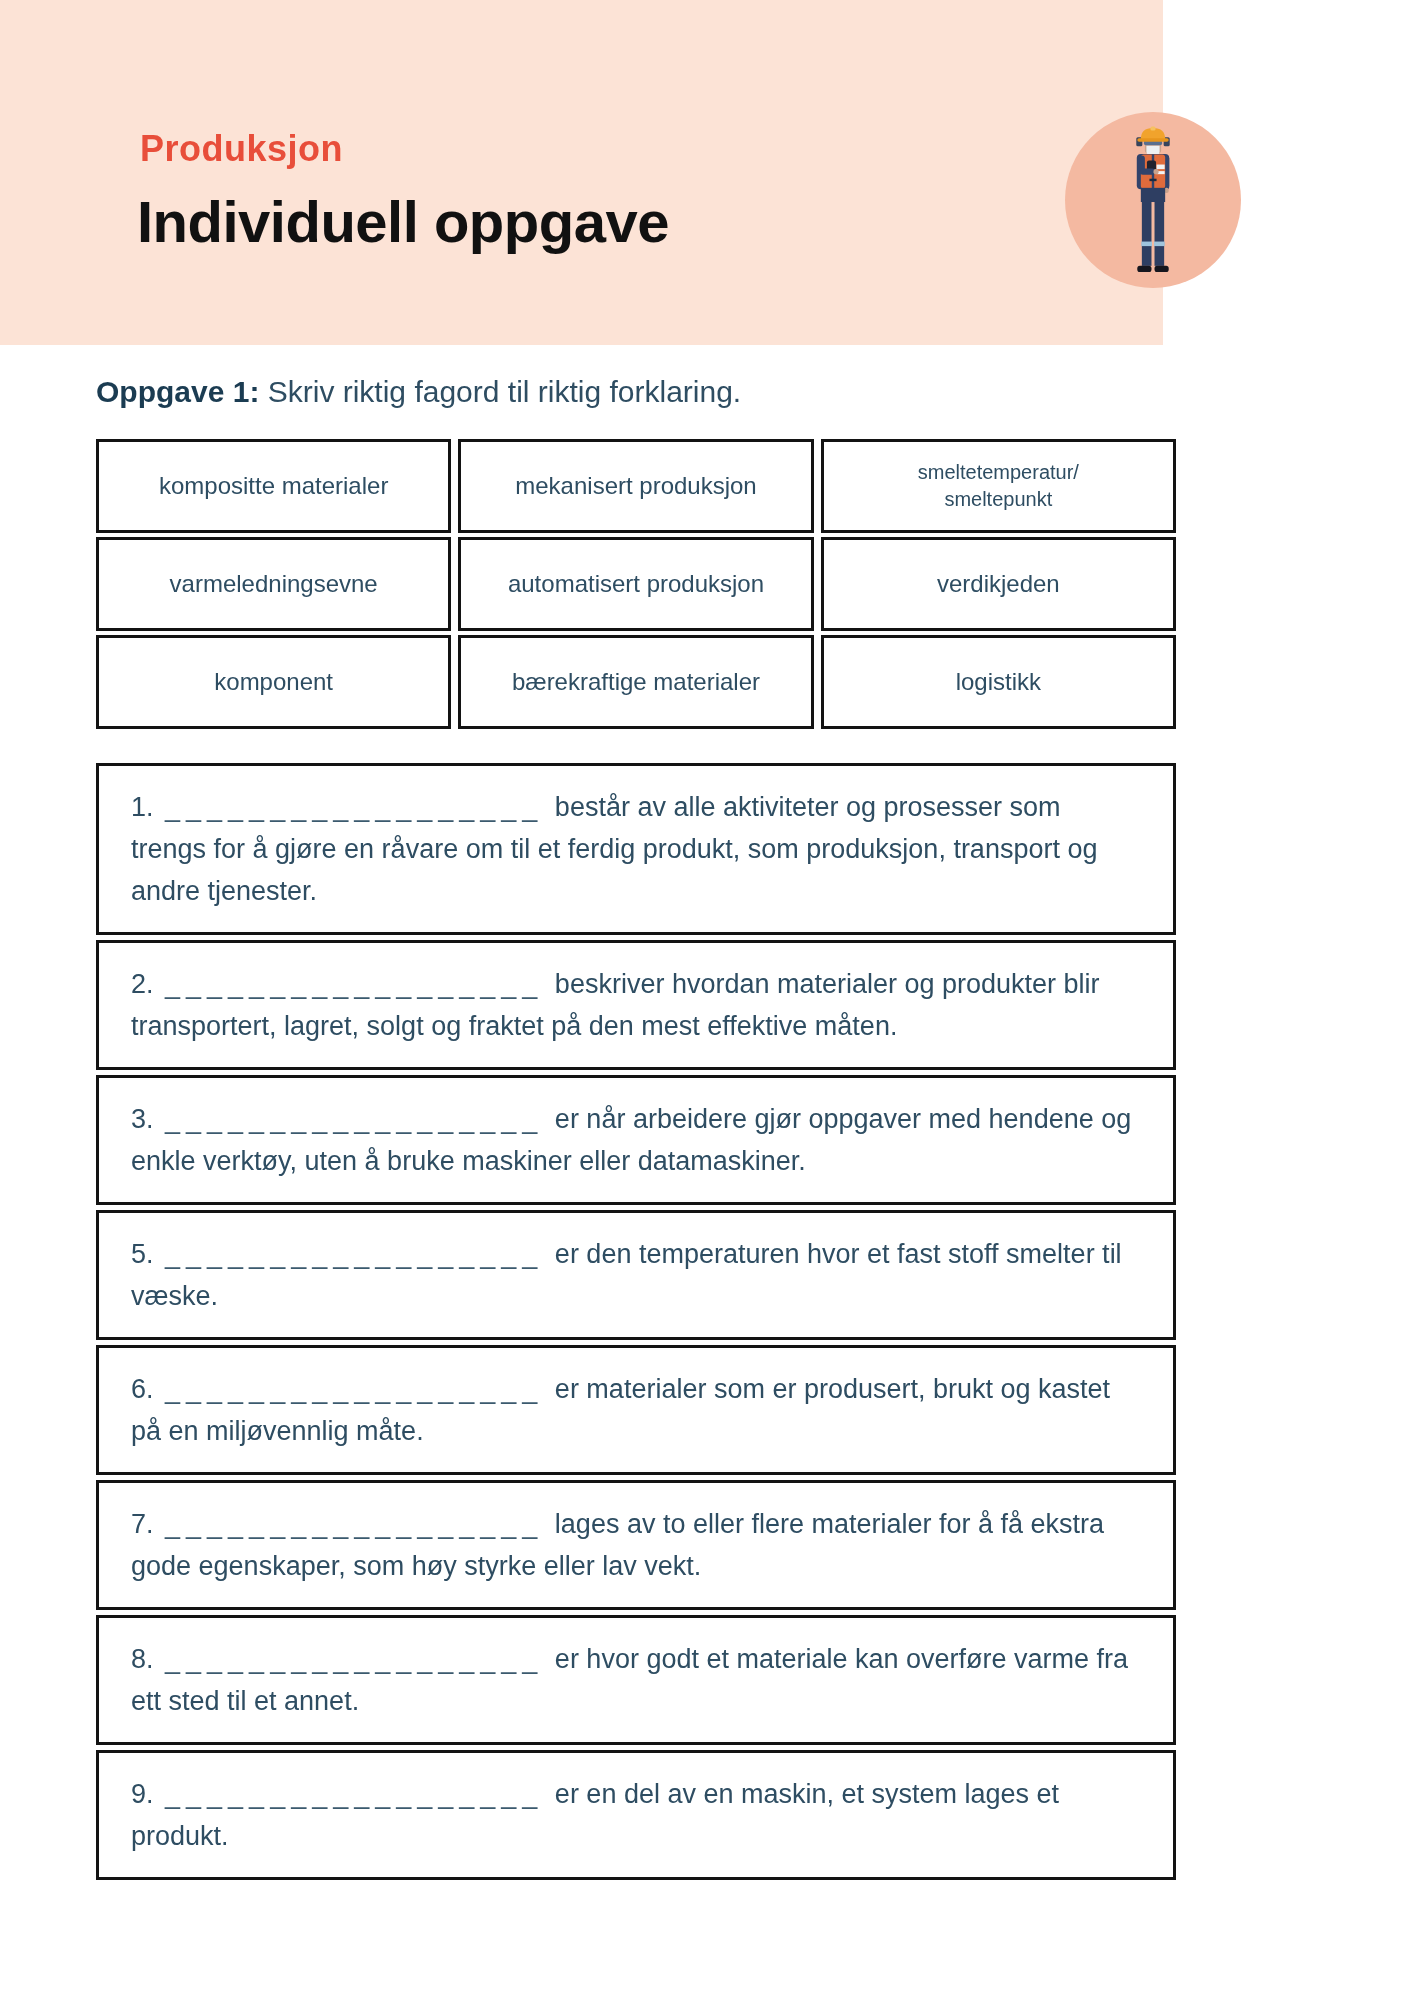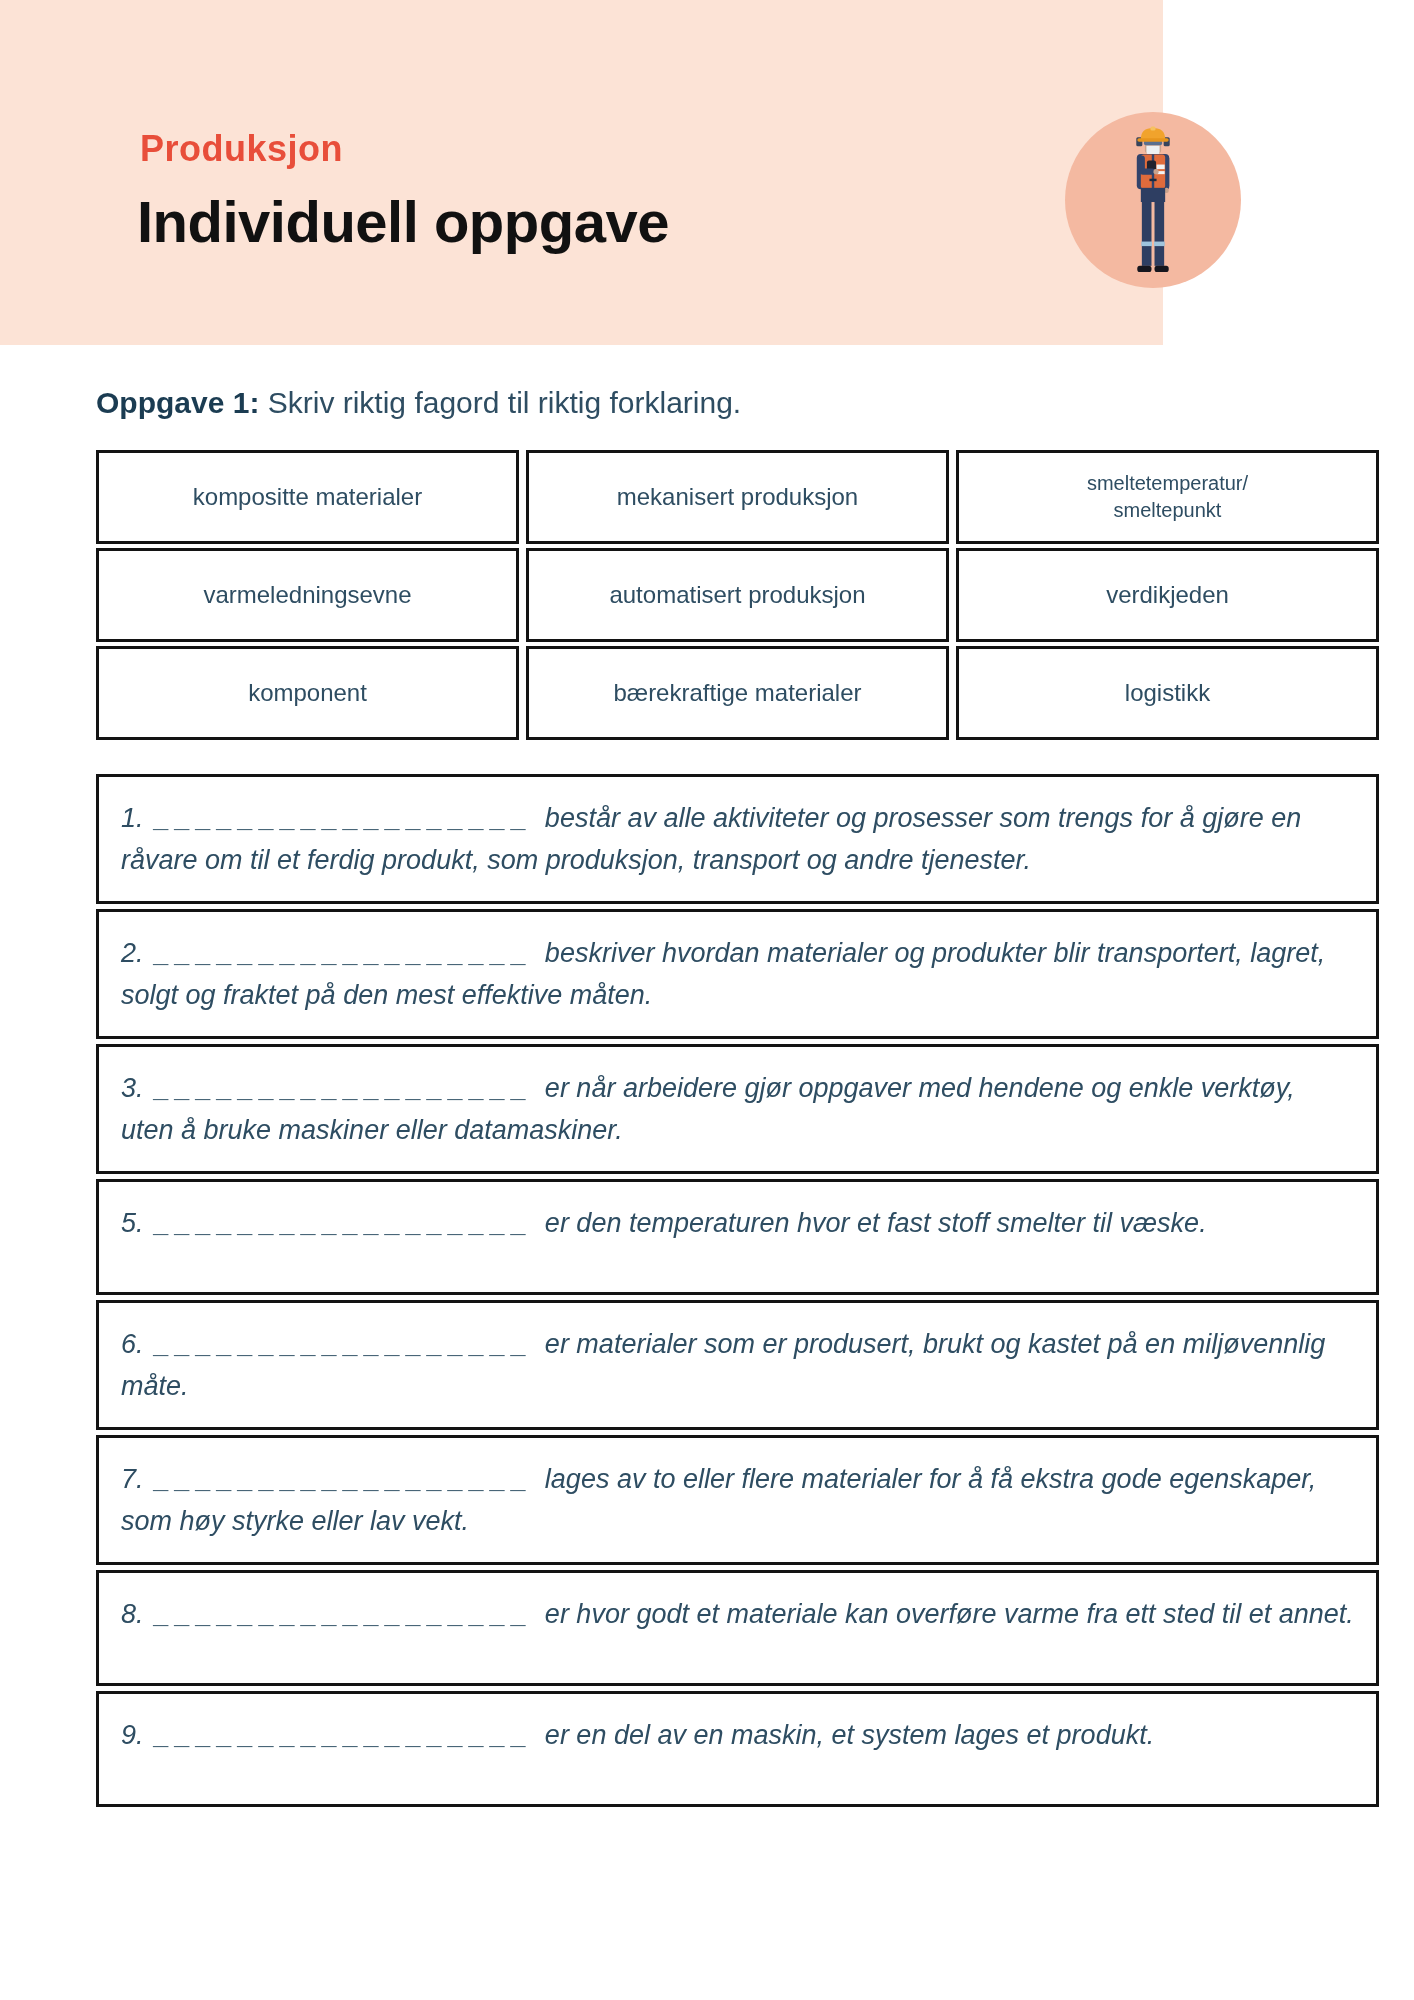--- a/index.html
+++ b/index.html
@@ -28,22 +28,22 @@
   }
   .avatar {
     position: absolute; left: 1065px; top: 112px;
     width: 176px; height: 176px; border-radius: 50%;
     background: #f4b9a1;
     display: flex; align-items: center; justify-content: center;
   }
 
   
   .content {
-    position: absolute; top: 358px; left: 96px;
-    width: 1283px;
+    position: absolute; top: 347px; left: 96px;
+    width: 1080px;
   }
   .task {
     margin-top: 28px;
     font-size: 30px; color: #2e4d62;
   }
   .task .task-label { font-weight: 700; color: #1b3c52; }
 
   
   .word-bank {
     margin-top: 30px;
@@ -62,22 +62,21 @@
   }
   .word-cell.small { font-size: 20px; }
 
   
   .sentences { margin-top: 34px; }
   .sentence-box {
     border: 3px solid #131313;
     min-height: 116px;
     margin-bottom: 5px;
     display: flex; 
-    padding: 20px 22px;
-    font-style: italic;
+    padding: 20px 32px;
   }
   .sentence {
     font-size: 27px; line-height: 42px; color: #2e4d62;
     font-weight: 400;
   }
   .sentence .blank {
     letter-spacing: 6px;
     color: #3b5a6e;
     margin: 0 4px;
     white-space: nowrap;

